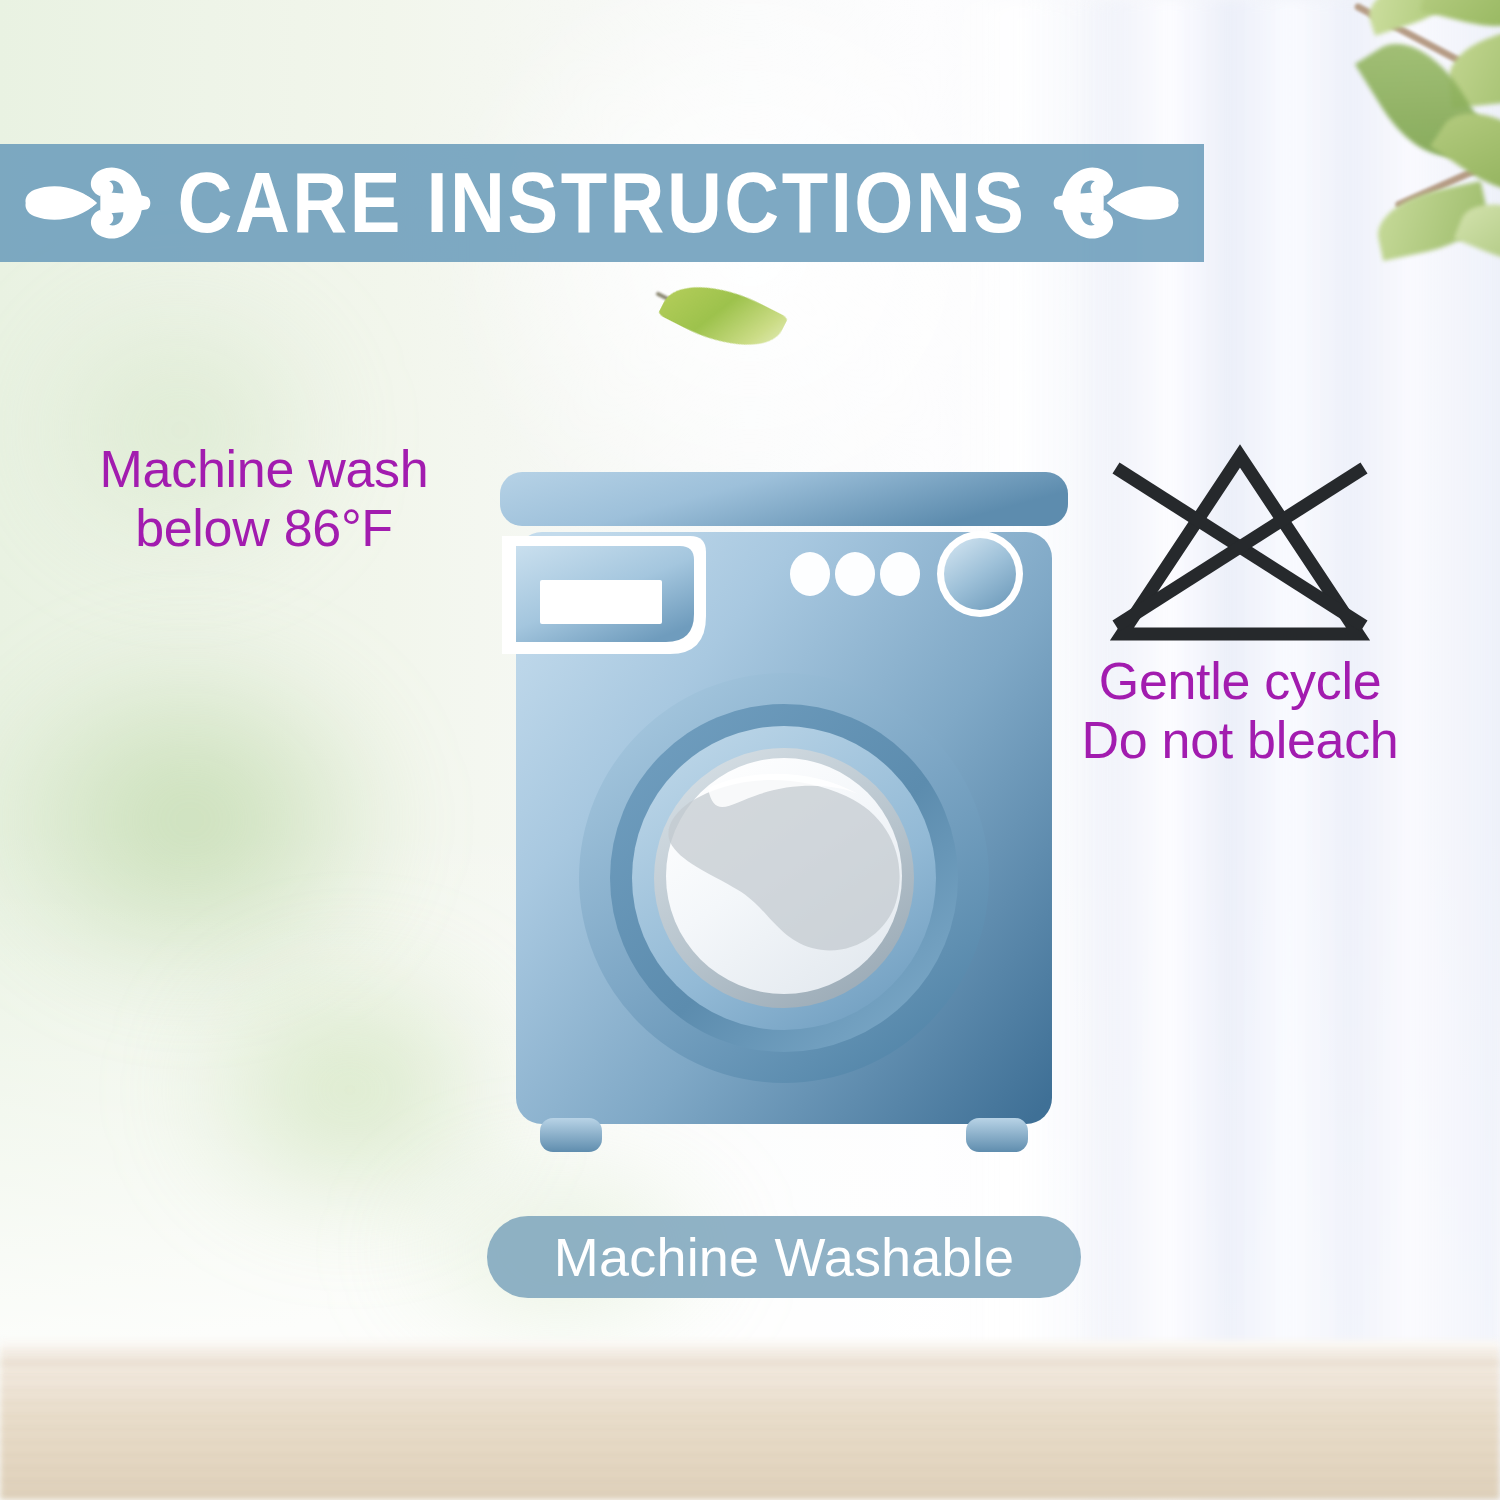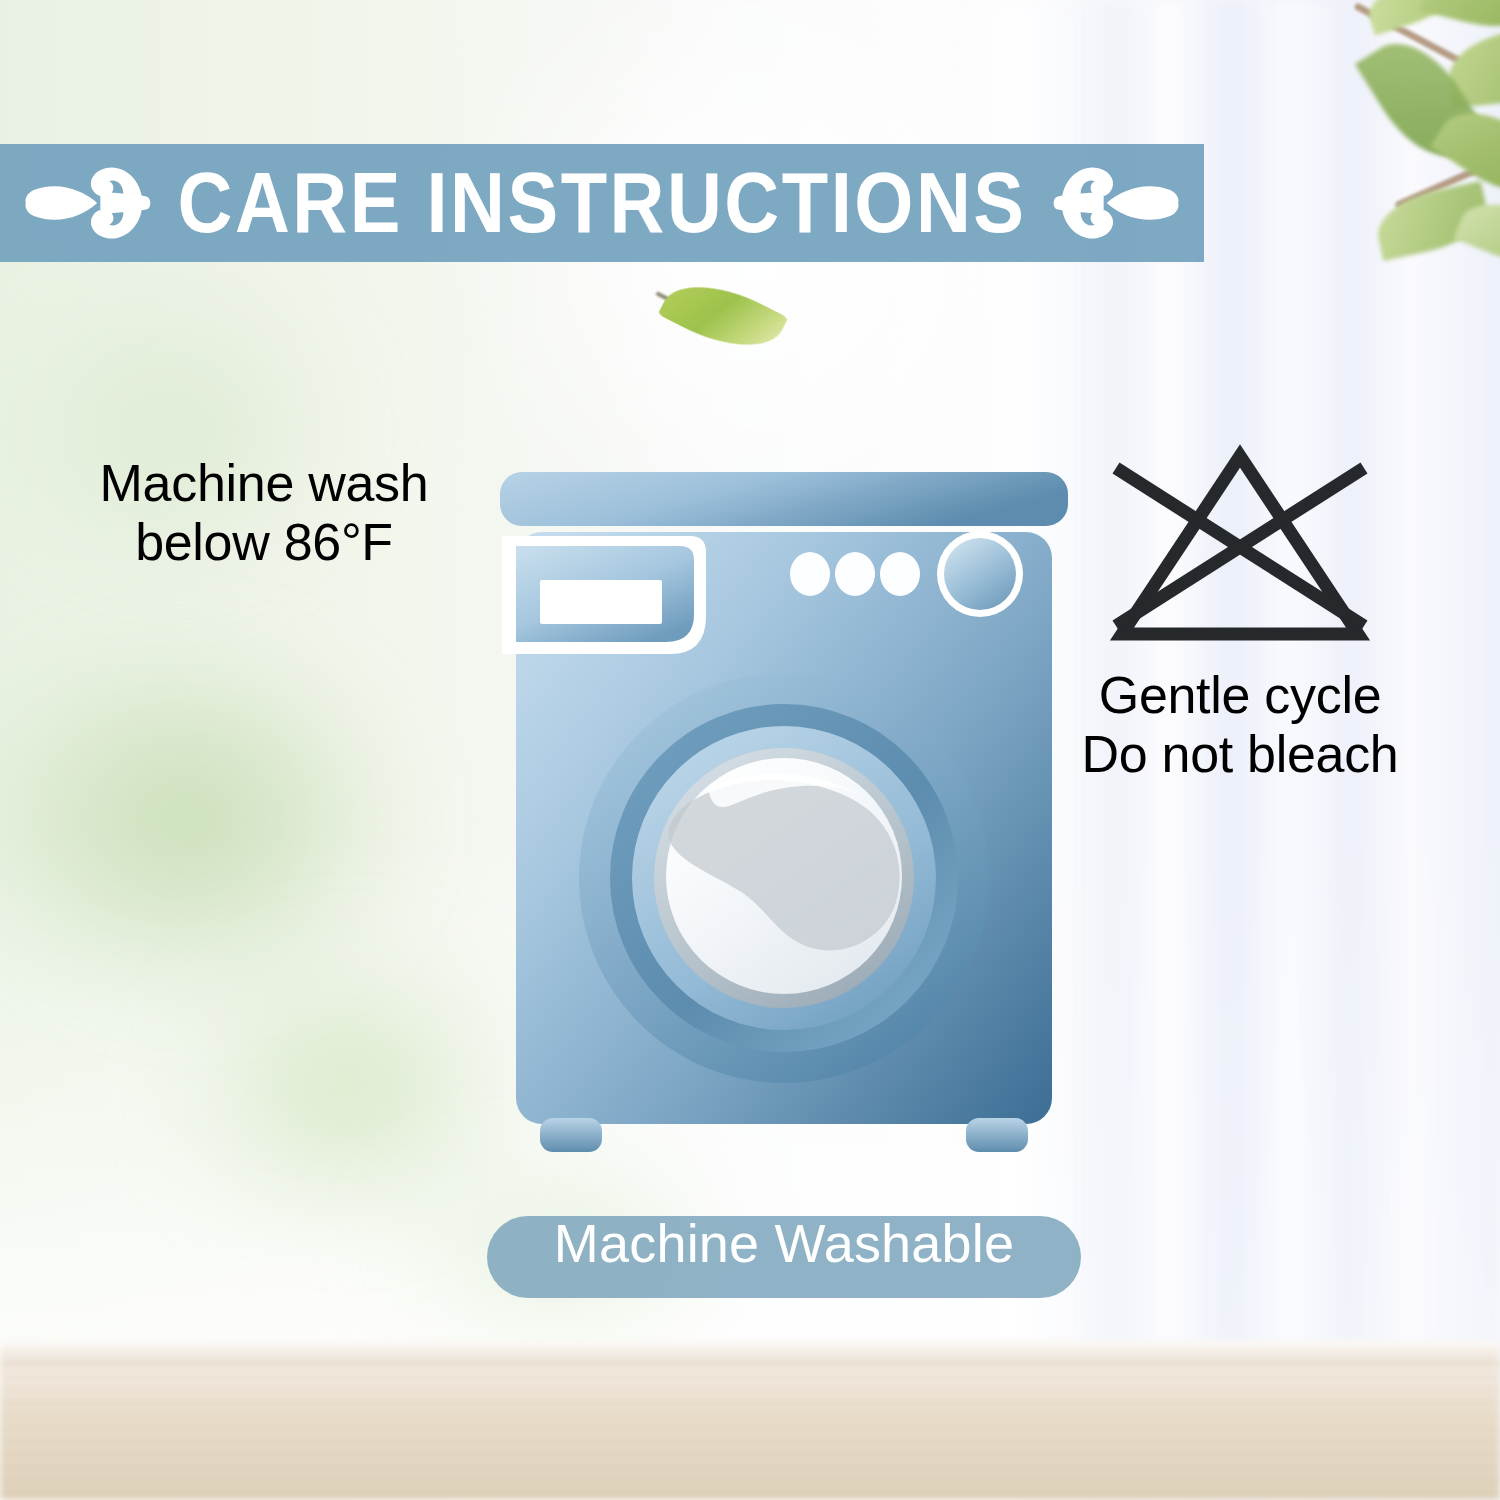--- a/index.html
+++ b/index.html
@@ -216,23 +216,22 @@
     flex-direction: column;
     align-items: center;
     z-index: 5;
   }
   .cell-icon {
     display: flex;
     align-items: flex-end;
     justify-content: center;
   }
   .cell-label {
-    margin-top: 14px;
     text-align: center;
-    color: #000000;
+    color: #a21caf;
     font-size: 52px;
     line-height: 1.14;
     white-space: pre-line;
     letter-spacing: -0.3px;
   }
 
   .cell-tl { left: 24px;   top: 440px;  width: 480px; }
   .cell-tr { left: 1000px; top: 440px;  width: 480px; }
   .cell-bl { left: 24px;   top: 1000px; width: 480px; }
   .cell-br { left: 1000px; top: 1000px; width: 480px; }
@@ -252,21 +251,21 @@
   }
 
   
   .badge {
     position: absolute;
     left: 487px; top: 1216px;
     width: 594px; height: 82px;
     background: rgba(126,165,189,0.86);
     border-radius: 41px;
     display: flex;
-    align-items: flex-start;
+    align-items: center;
     justify-content: center;
     z-index: 7;
   }
   .badge-text {
     color: #ffffff;
     font-size: 54px;
     letter-spacing: 0.2px;
     line-height: 1;
   }
 </style>

